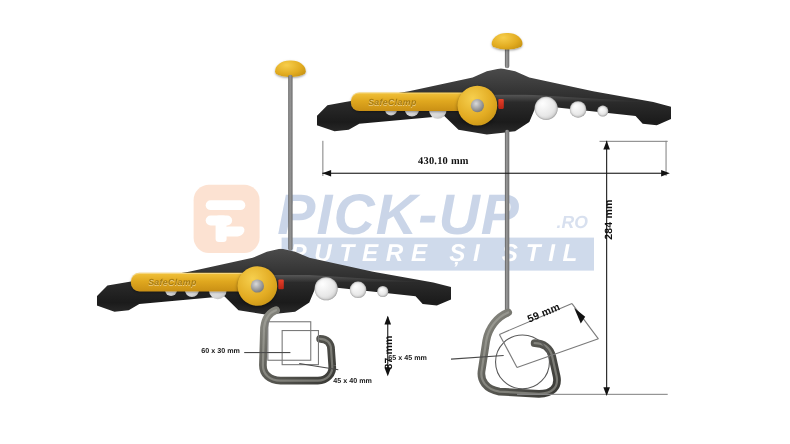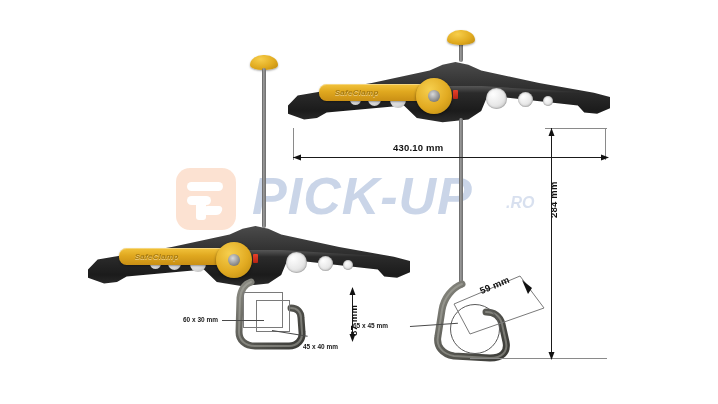--- a/index.html
+++ b/index.html
@@ -127,20 +127,23 @@
 
   <div id="watermark" class="wm">
     <div id="wm-badge">
       <div class="wing w1"></div>
       <div class="wing w2"></div>
       <div class="wing w3"></div>
       <div class="wing w4"></div>
     </div>
     <div id="wm-main">PICK-UP</div>
     <div id="wm-ro">.RO</div>
+    <div id="wm-sub-wrap">
+      <span id="wm-sub">PUTERE ȘI STIL</span>
+    </div>
   </div>
 
   <div class="clamp" style="left:288px;top:62px;width:322px;height:70px;">
     <div class="body"></div>
     <div class="body-hl"></div>
 
     <div class="slot" style="left:62px;top:32px;width:11px;height:11px;"></div>
     <div class="slot" style="left:80px;top:31px;width:13px;height:13px;"></div>
     <div class="slot" style="left:102px;top:30px;width:16px;height:16px;"></div>
 
@@ -217,21 +220,21 @@
   </svg>
   <div class="circ" style="left:450px;top:304px;width:48px;height:48px;"></div>
 
   <div class="ext" style="left:293px;top:128px;height:32px;"></div>
   <div class="ext" style="left:605px;top:128px;height:32px;"></div>
   <div class="dimline" style="left:293px;top:157px;width:312px;height:1px;"></div>
   <svg style="position:absolute;left:291px;top:152px;width:320px;height:11px;overflow:visible;">
     <path d="M2,5.5 L10,2.5 L10,8.5 Z" fill="#111"></path>
     <path d="M318,5.5 L310,2.5 L310,8.5 Z" fill="#111"></path>
   </svg>
-  <div class="dimtxt" style="left:393px;top:142px;">430.10 mm</div>
+  <div class="dimtxt" style="left:380px;top:142px;font-family:Liberation Serif, serif;">430.10 mm</div>
 
   <div class="ext" style="left:545px;top:128px;width:62px;height:1px;background:#8a8a8a;"></div>
   <div class="ext" style="left:470px;top:358px;width:137px;height:1px;background:#8a8a8a;"></div>
   <div class="dimline" style="left:551px;top:128px;width:1px;height:230px;"></div>
   <svg style="position:absolute;left:546px;top:126px;width:11px;height:236px;overflow:visible;">
     <path d="M5.5,2 L2.5,10 L8.5,10 Z" fill="#111"></path>
     <path d="M5.5,234 L2.5,226 L8.5,226 Z" fill="#111"></path>
   </svg>
   <div class="dimtxt vert" style="left:548px;top:218px;">284 mm</div>
 

